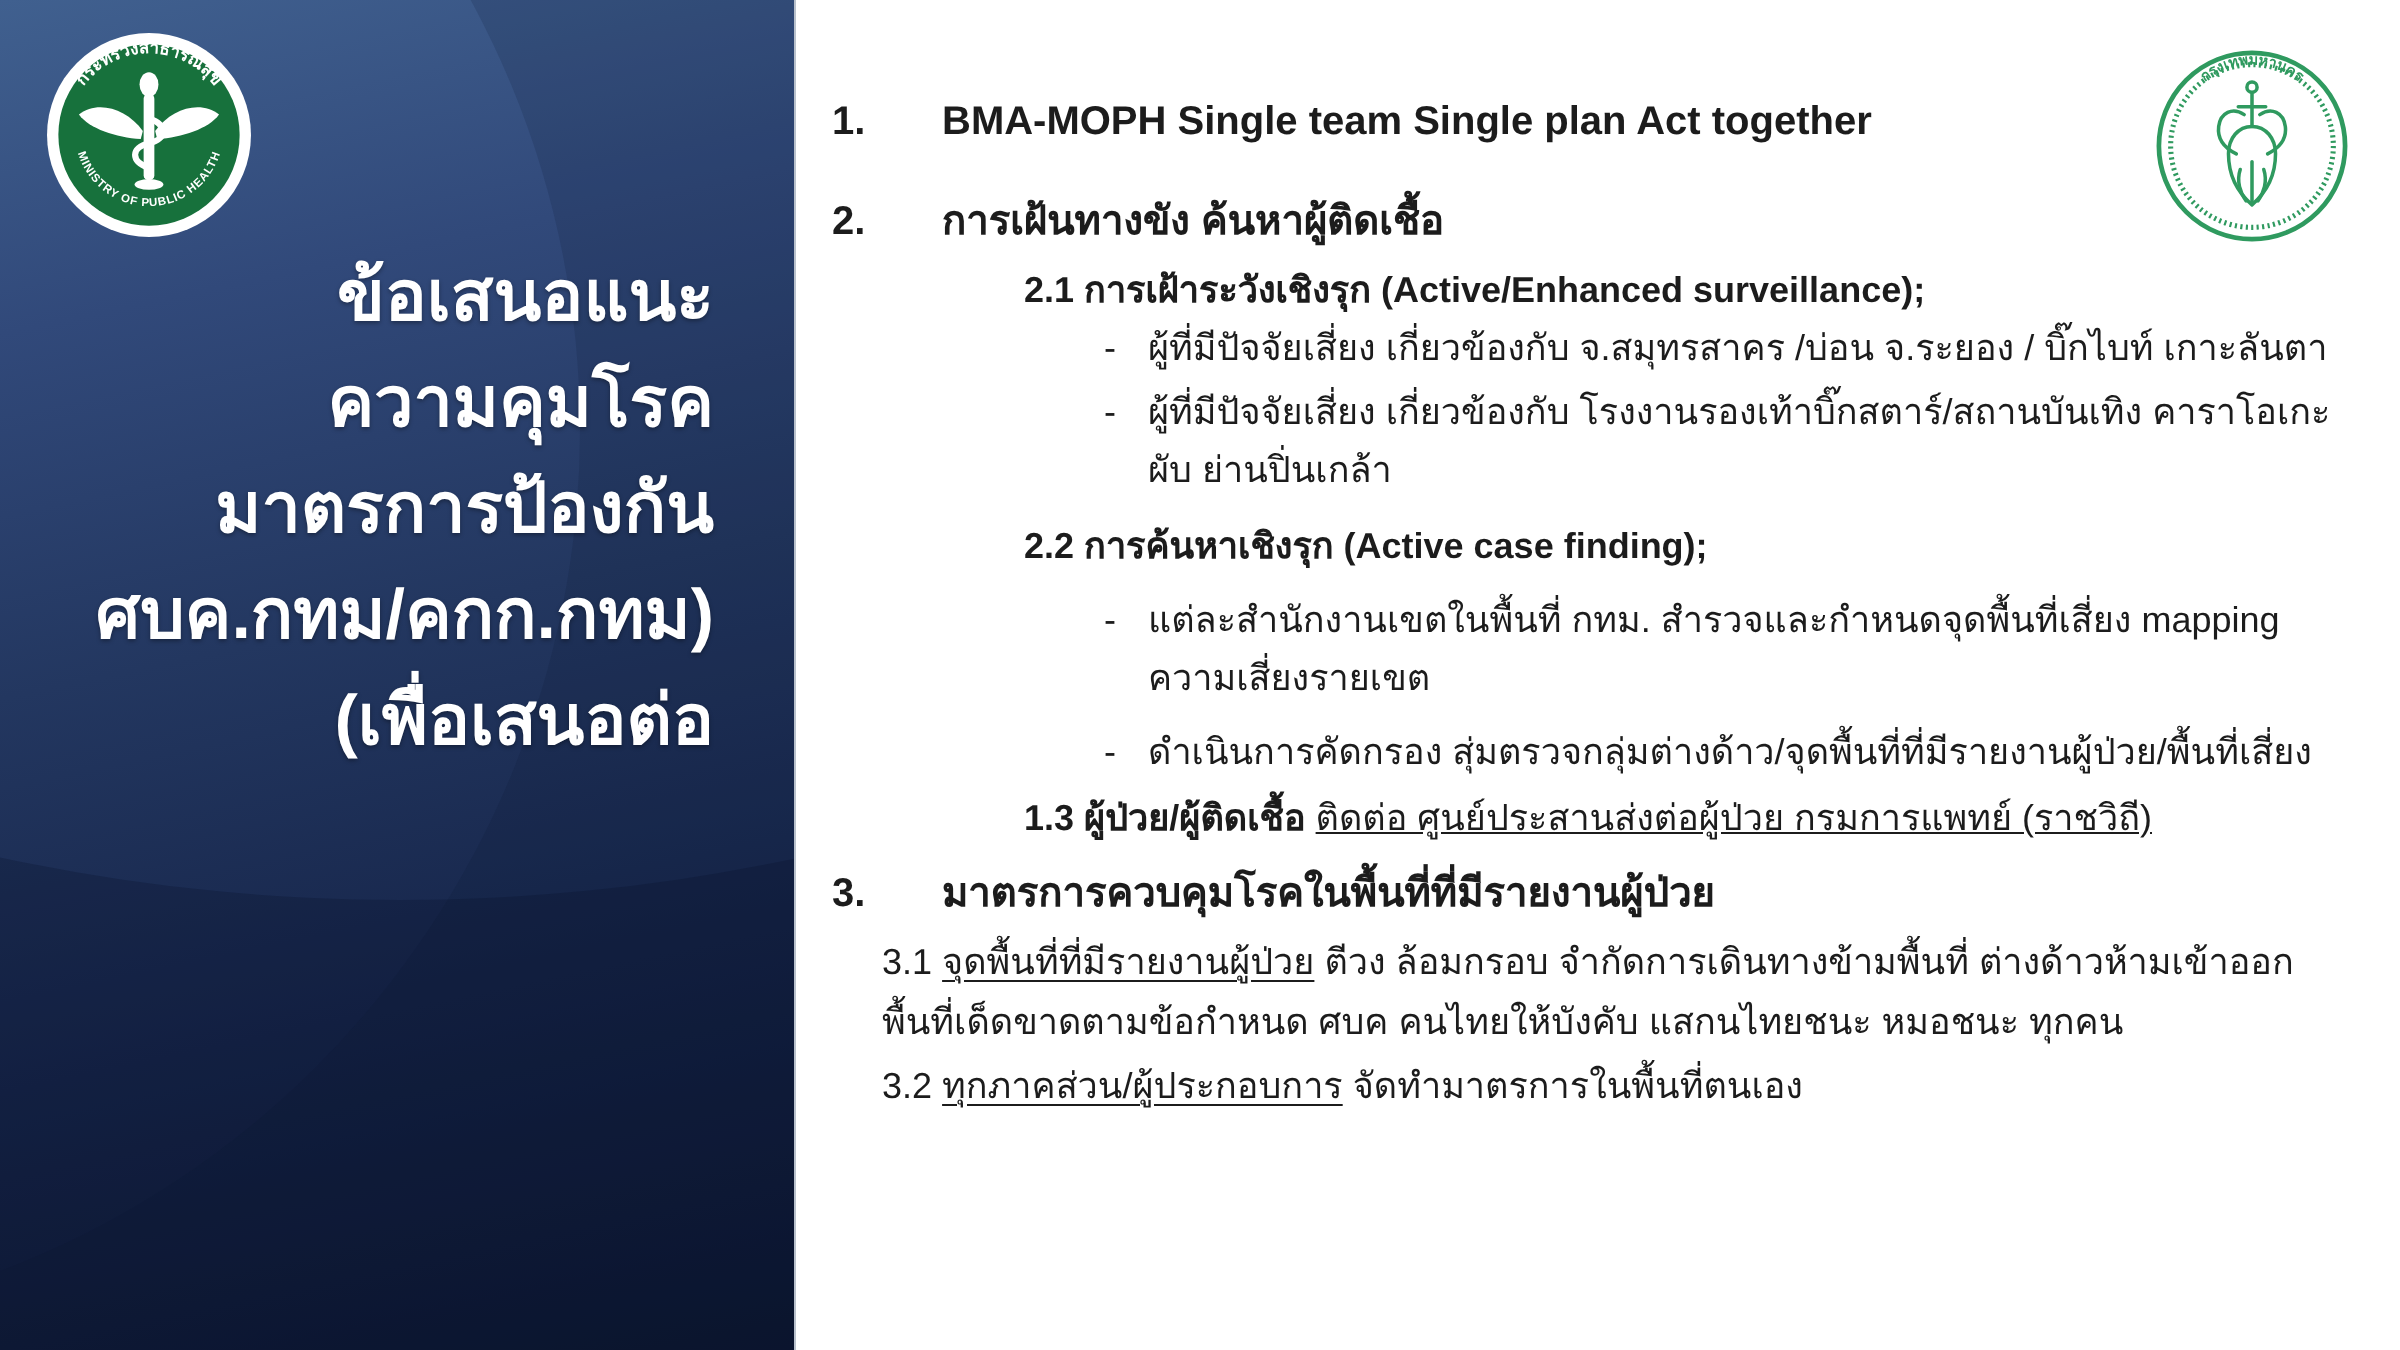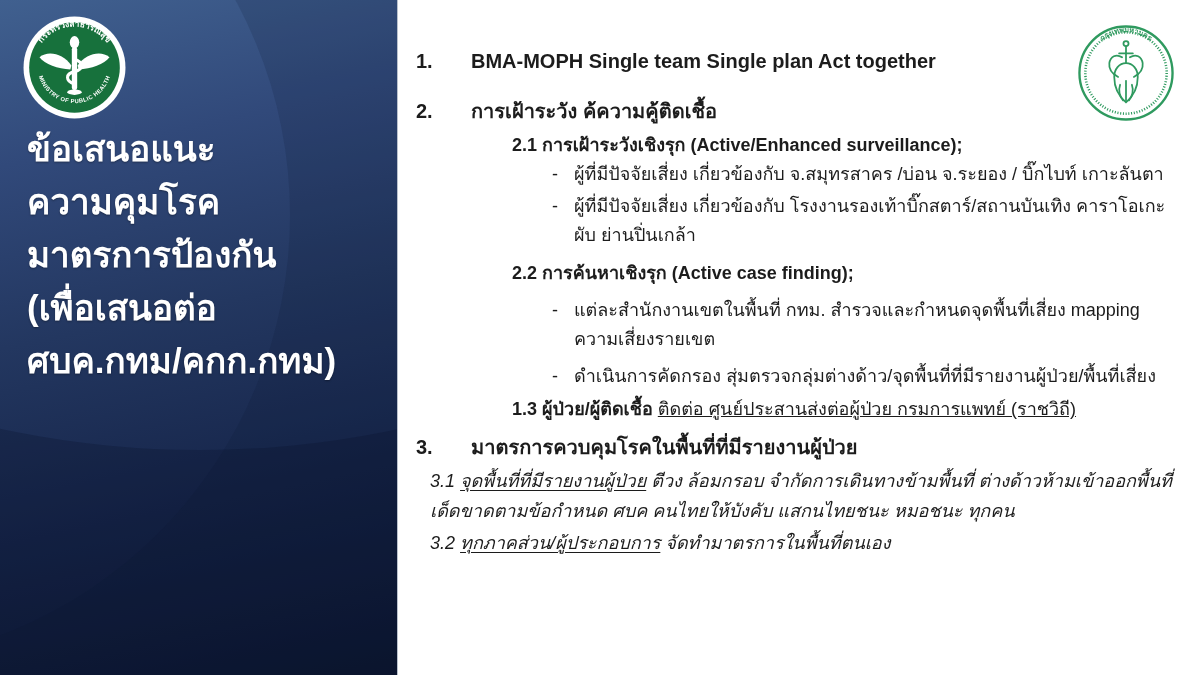--- a/index.html
+++ b/index.html
@@ -17,36 +17,36 @@
     border-right:1px solid #b9c1cc;
   }
   .arc1{position:absolute;width:900px;height:900px;border-radius:50%;
     left:-610px;top:-235px;box-shadow:0 0 0 9999px rgba(14,24,52,0.16);}
   .arc2{position:absolute;width:1900px;height:1900px;border-radius:50%;
     left:-750px;top:-1450px;box-shadow:0 0 0 9999px rgba(8,16,38,0.25);}
 
   .moph-seal{position:absolute;left:23px;top:16px;width:103px;height:103px;}
   .title-block{
     position:absolute;right:40px;top:122px;width:330px;
-    text-align:left;color:#ffffff;font-size:35px;line-height:53px;font-weight:600;
+    text-align:right;color:#ffffff;font-size:35px;line-height:53px;font-weight:600;
     text-shadow:0 1px 2px rgba(0,0,0,0.35);
   }
 
   
   .content{position:absolute;left:398px;top:0;right:0;bottom:0;background:#ffffff;
     padding:46px 8px 0 18px;color:#1c1c1c;}
   .row{display:flex;line-height:30px;font-size:20px;font-weight:700;}
   .row .num{flex:0 0 55px;}
   .row .txt{flex:1;}
   .sub-h{margin-left:96px;line-height:30px;font-size:18px;font-weight:700;margin-top:4px;}
   .sub-h .normal{font-weight:400;text-decoration:underline;}
   .bullet{display:flex;margin-left:136px;line-height:29px;font-size:18px;font-weight:400;}
   .bullet .dash{flex:0 0 22px;}
   .bullet .btxt{flex:1;padding-right:6px;}
-  .para{margin-left:14px;padding-right:12px;line-height:30px;font-size:18px;font-weight:400;margin-top:2px;font-style:italic;}
+  .para{margin-left:25px;padding-right:12px;line-height:30px;font-size:18px;font-weight:400;margin-top:2px;}
   .para .ul{text-decoration:underline;text-underline-offset:3px;}
   .mt20{margin-top:20px;} .mt8{margin-top:8px;} .mt4{margin-top:4px;}
   .mt3{margin-top:3px;} .mt2{margin-top:8px;} .mt0{margin-top:0;}
 
   .bma-seal{position:absolute;right:25px;top:24px;width:98px;height:98px;}
 </style>
 </head>
 <body>
 
 <div class="slide">
@@ -76,35 +76,35 @@
       </text>
       <text font-size="5.6" font-weight="bold" fill="#ffffff" letter-spacing="0.4">
         <textPath href="#moph-arc-bot" startOffset="50%" text-anchor="middle">MINISTRY OF PUBLIC HEALTH</textPath>
       </text>
     </svg>
 
     <div class="title-block">
       <div>ข้อเสนอแนะ</div>
       <div>ความคุมโรค</div>
       <div>มาตรการป้องกัน</div>
+      <div>ศบค.กทม/คกก.กทม)</div>
       <div>(เพื่อเสนอต่อ</div>
-      <div>ศบค.กทม/คกก.กทม)</div>
     </div>
   </div>
 
   <div class="content">
 
     <div class="row mt0">
       <span class="num">1.</span>
       <span class="txt">BMA-MOPH Single team Single plan Act together</span>
     </div>
 
     <div class="row mt20">
       <span class="num">2.</span>
-      <span class="txt">การเฝ้าระวัง ค้ความคู้ติดเชื้อ</span>
+      <span class="txt">การเฝ้นทางขัง ค้นหาผู้ติดเชื้อ</span>
     </div>
 
     <div class="sub-h">
       <span>2.1</span>
       <span>การเฝ้าระวังเชิงรุก (Active/Enhanced surveillance);</span>
     </div>
     <div class="bullet">
       <span class="dash">-</span>
       <span class="btxt">ผู้ที่มีปัจจัยเสี่ยง เกี่ยวข้องกับ จ.สมุทรสาคร /บ่อน จ.ระยอง / บิ๊กไบท์ เกาะลันตา</span>
     </div>

